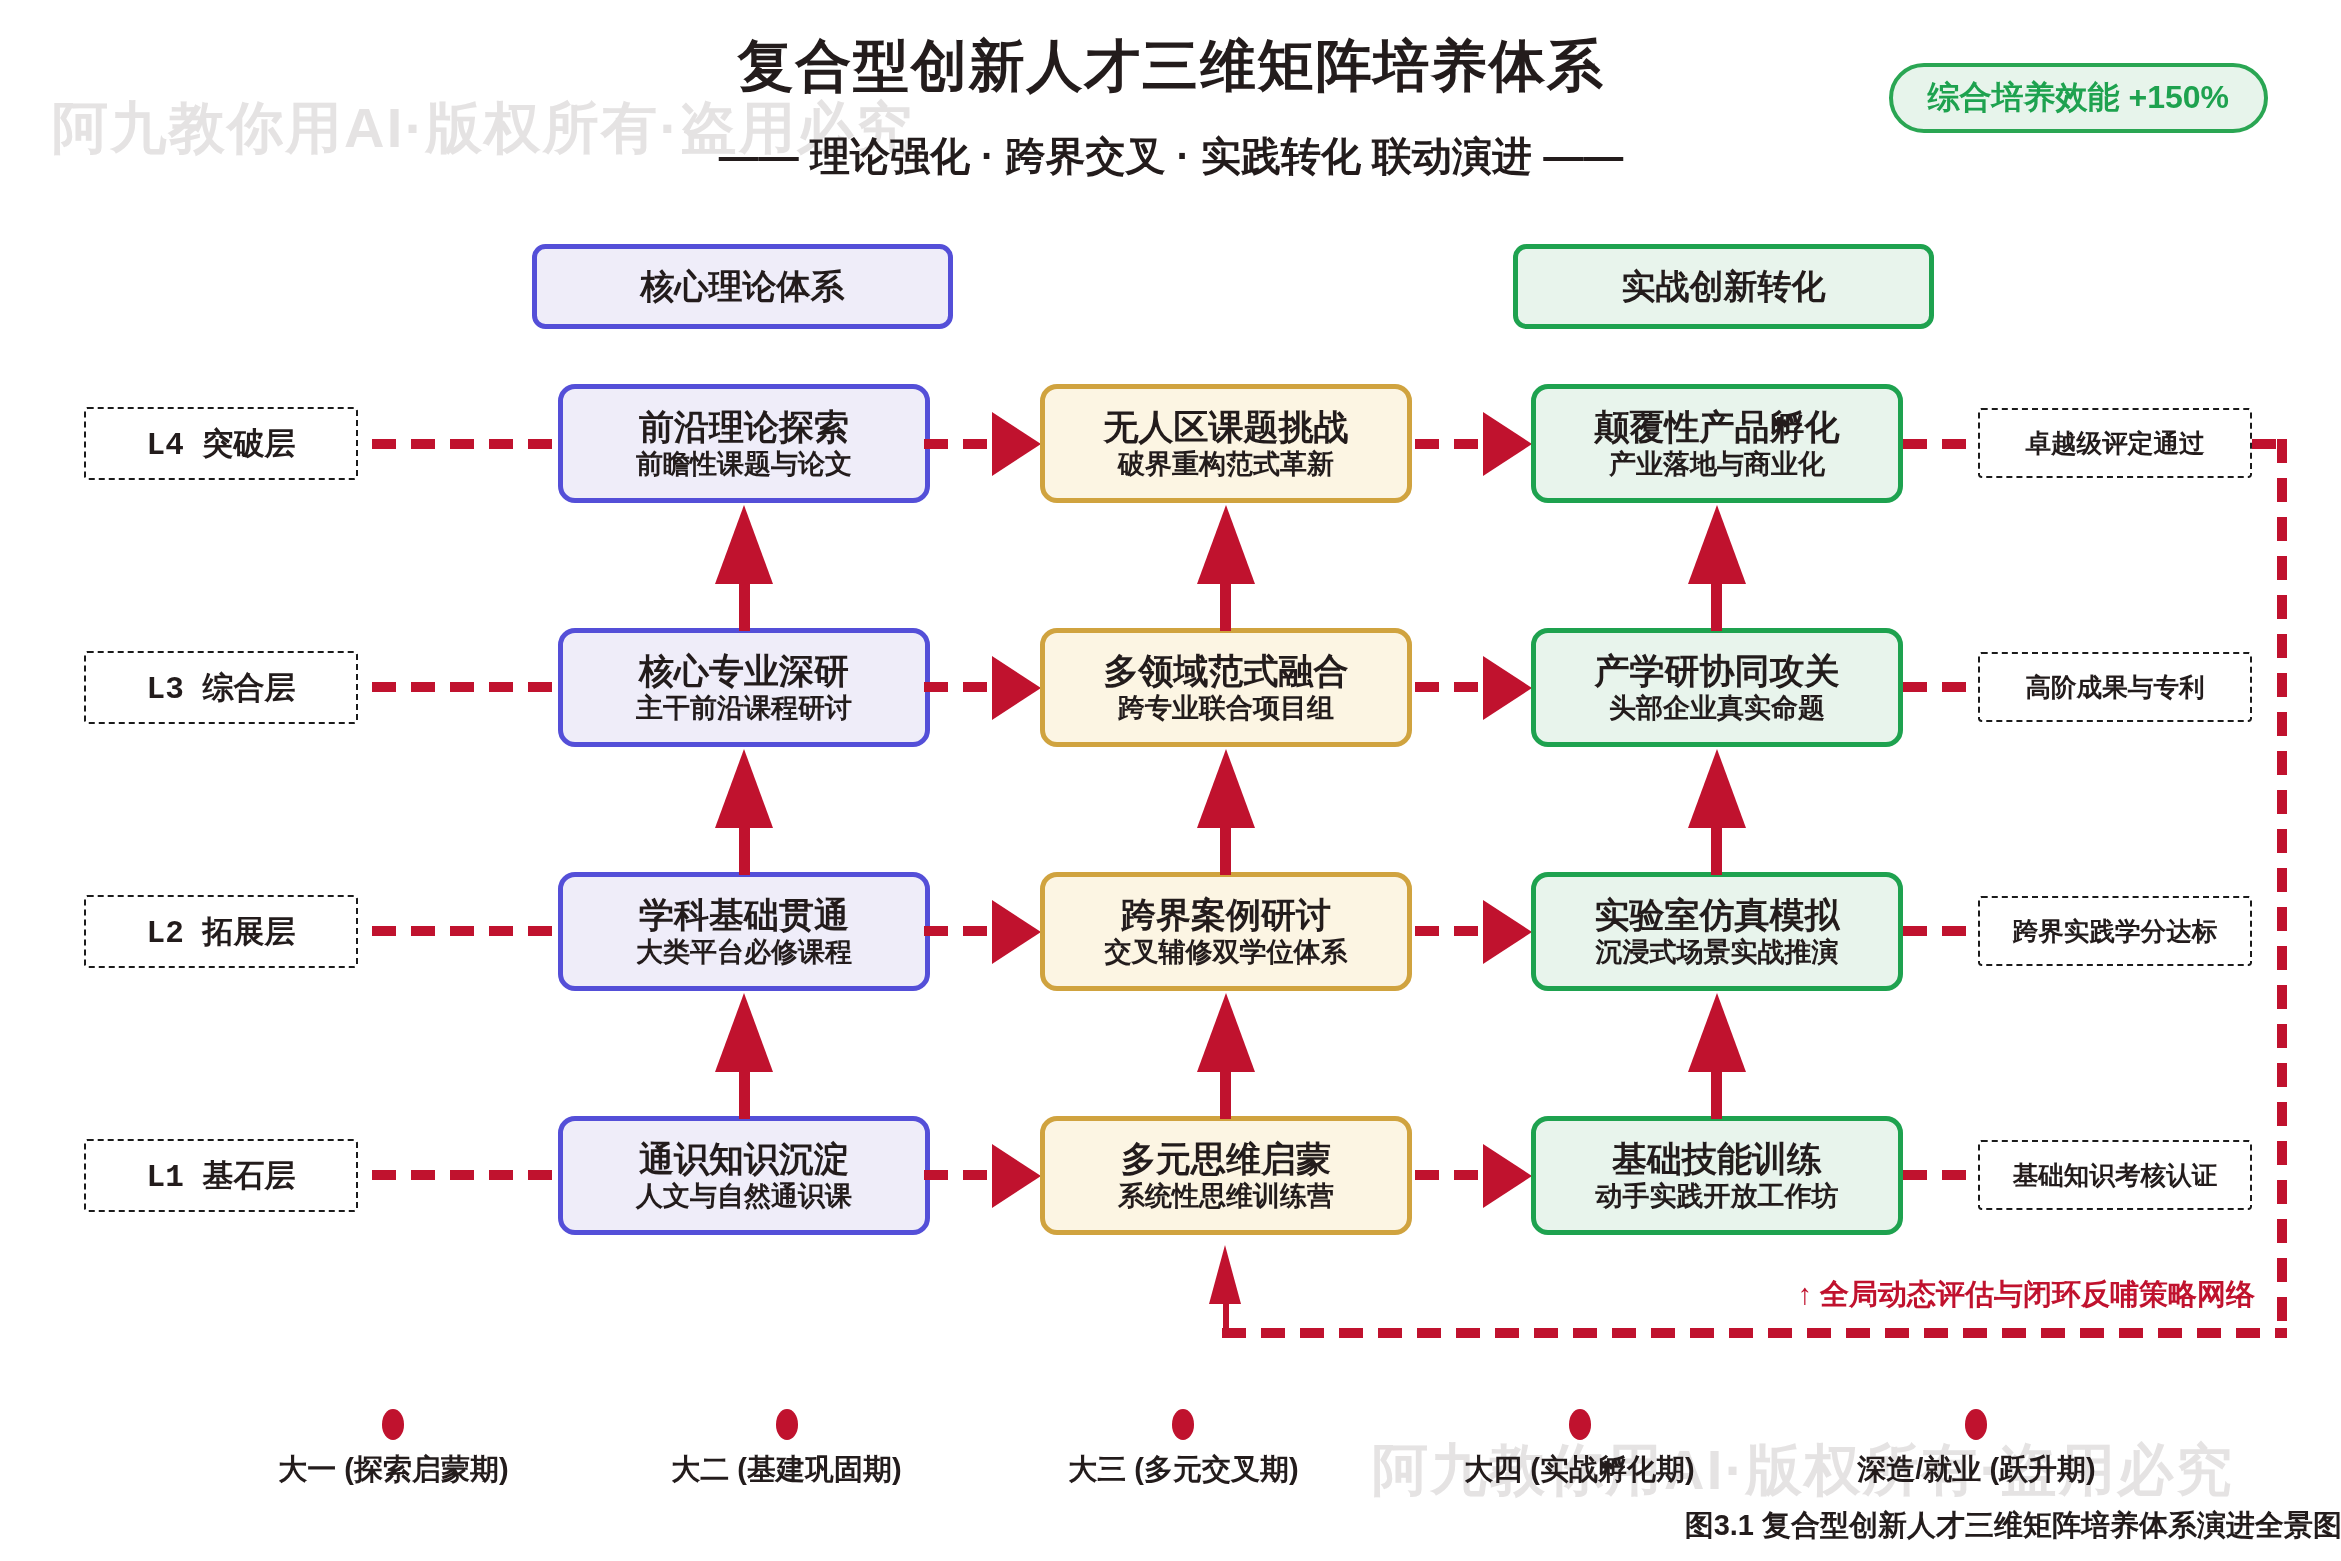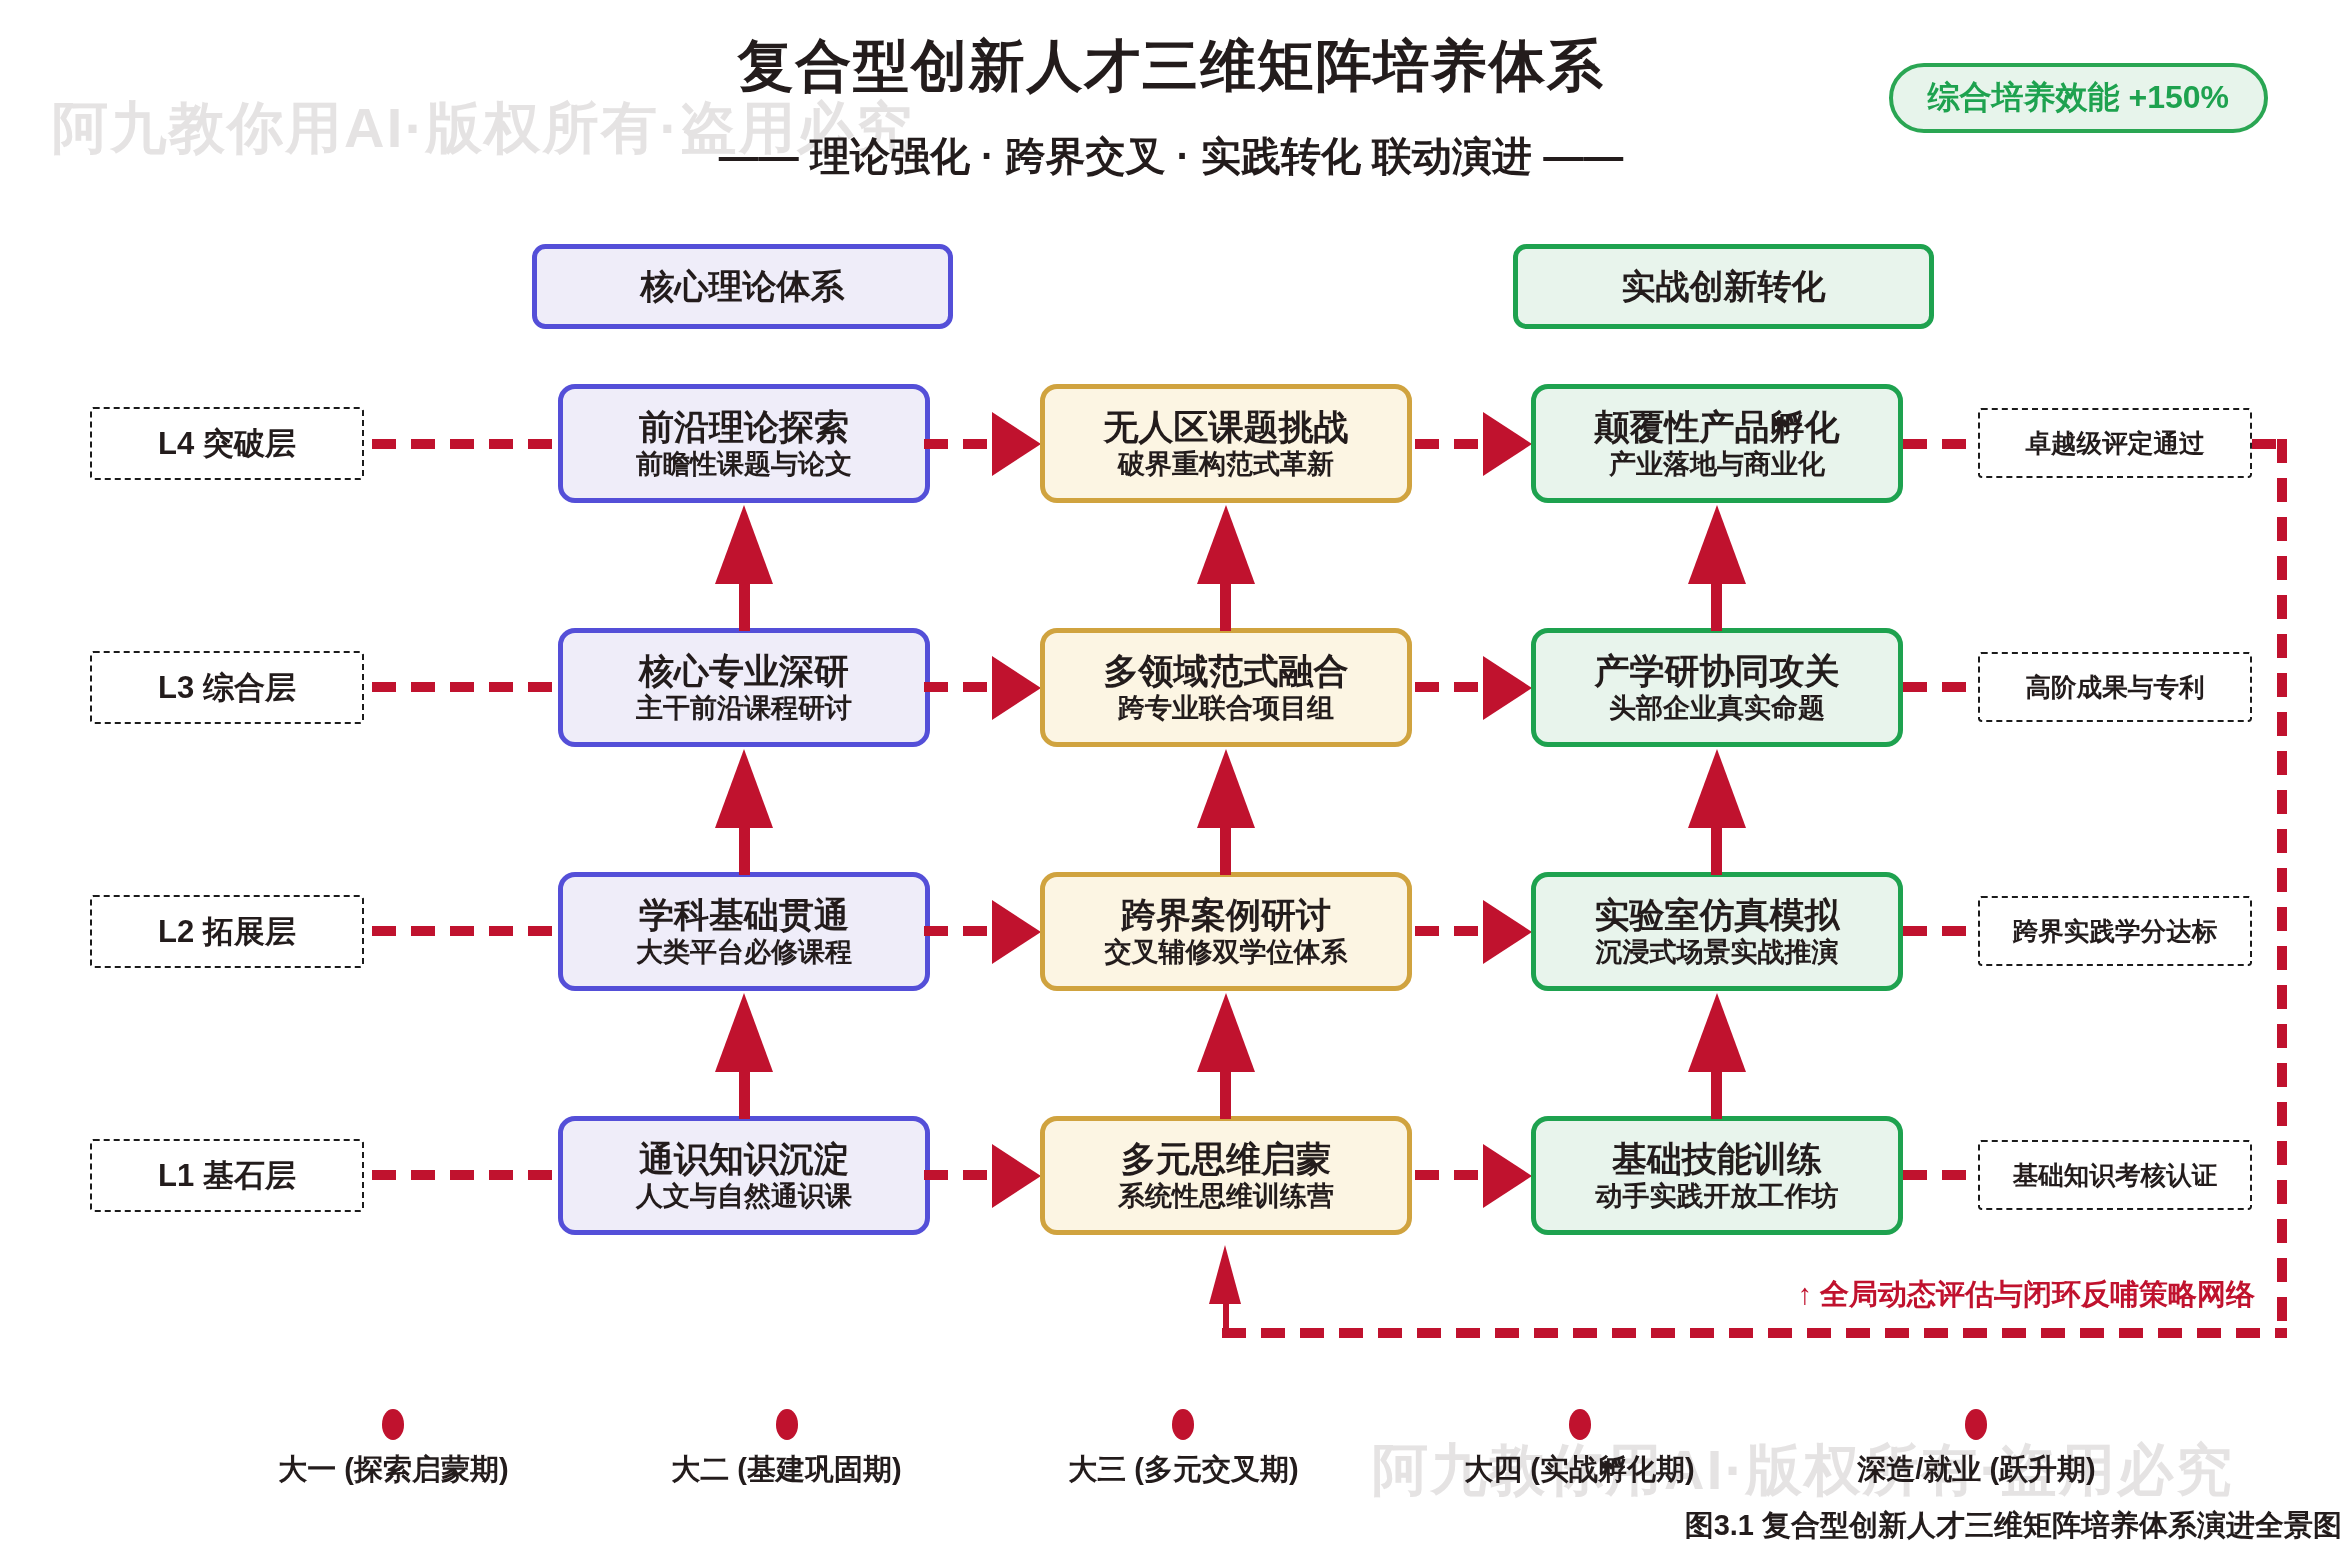--- a/index.html
+++ b/index.html
@@ -35,21 +35,21 @@
   }
   .cell .t{font-size:35px;font-weight:800;line-height:1;}
   .cell .s{font-size:27px;font-weight:700;line-height:1;}
   .c1{border-color:var(--purple);background:var(--purple-fill);}
   .c2{border-color:var(--gold);background:var(--gold-fill);}
   .c3{border-color:var(--green);background:var(--green-fill);}
   .sidebox{
     position:absolute;box-sizing:border-box;border:2.4px dashed #1b1b1b;background:#fff;border-radius:3.7px;
     display:flex;align-items:center;justify-content:center;font-weight:800;
   }
-  .lv{left:90px;width:274px;height:73px;font-size:31px;}
+  .lv{left:84px;width:274px;height:73px;font-size:31px;font-family:Liberation Mono, monospace;}
   .oc{left:1978px;width:274px;height:70px;font-size:25.6px;}
   .hdash{position:absolute;height:9.8px;background:repeating-linear-gradient(90deg,var(--red) 0 24.4px,transparent 24.4px 39px);}
   .vdash{position:absolute;width:9.8px;background:repeating-linear-gradient(180deg,var(--red) 0 24.4px,transparent 24.4px 39px);}
   .ar{position:absolute;width:0;height:0;border-top:32px solid transparent;border-bottom:32px solid transparent;border-left:49px solid var(--red);}
   .au-head{position:absolute;width:0;height:0;border-left:29px solid transparent;border-right:29px solid transparent;border-bottom:79px solid var(--red);}
   .au-tail{position:absolute;width:11px;background:var(--red);}
   .fb-head{position:absolute;width:0;height:0;border-left:16.5px solid transparent;border-right:16.5px solid transparent;border-bottom:59px solid var(--red);}
   .fb-tail{position:absolute;width:6.1px;background:var(--red);}
   .fb-text{position:absolute;top:1275px;right:87px;font-size:29px;font-weight:800;color:var(--red);white-space:nowrap;}
   .dot{position:absolute;top:1409px;width:22px;height:30.5px;border-radius:50%;background:var(--red);}

